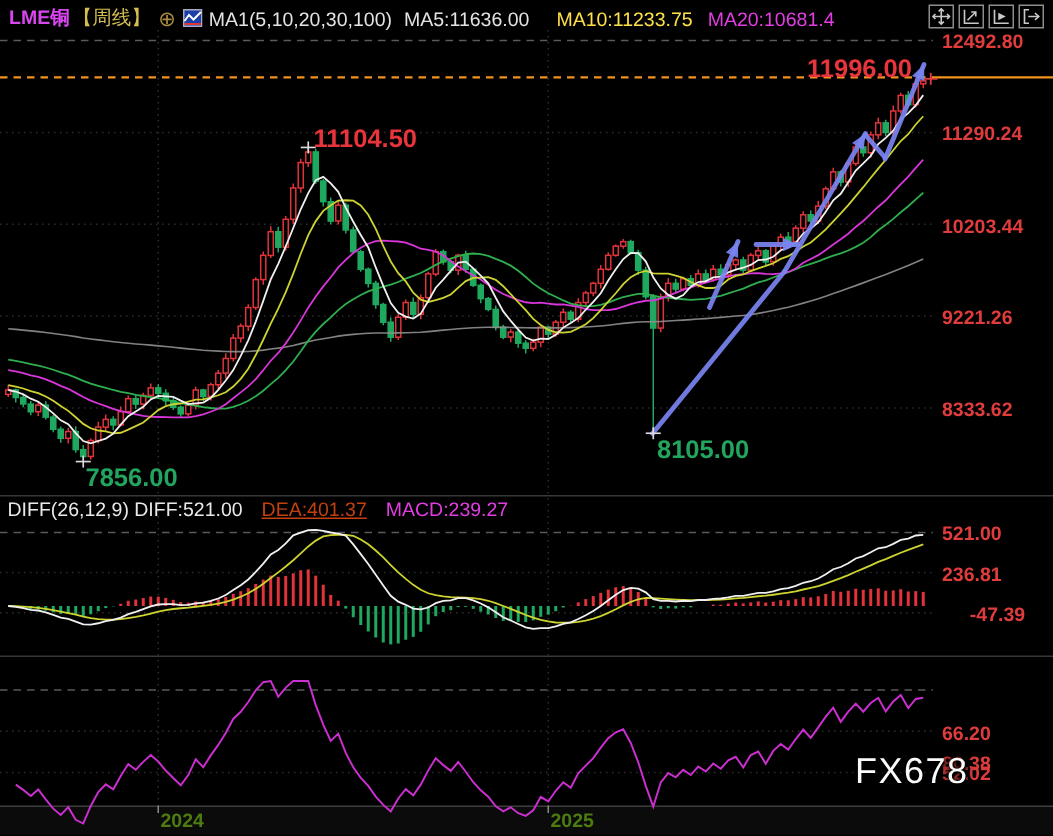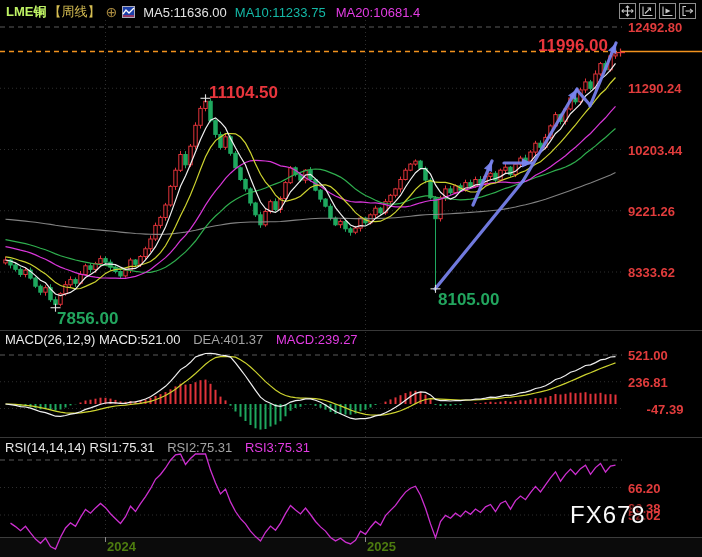--- a/index.html
+++ b/index.html
@@ -4,34 +4,34 @@
 <style>
   html,body{margin:0;padding:0;background:#000;}
   #screen{position:relative;width:702px;height:557px;background:#000;overflow:hidden;
           font-family:"Liberation Sans",sans-serif;}
   #chart-svg{position:absolute;left:0;top:0;z-index:1;}
   #labels{position:absolute;left:0;top:0;width:702px;height:557px;z-index:2;pointer-events:none;}
   .axis-lbl{position:absolute;left:628px;width:74px;font-size:13px;font-weight:bold;color:#e13c3c;}
   
   #header{position:absolute;left:6px;top:3px;z-index:3;display:flex;align-items:center;
           font-size:13px;color:#e3e3e3;white-space:nowrap;}
-  .sym{font-weight:bold;color:#bef264;}
+  .sym{font-weight:bold;color:#d946ef;}
   .period{color:#d5bd52;margin-left:2px;}
   .expand{color:#a8893f;margin:0 5px;font-size:14px;}
   .ma-group{margin-left:4px;color:#e3e3e3;}
   .ma5{margin-left:8px;color:#e3e3e3;}
-  .ma10{margin-left:8px;color:#14b8a6;}
+  .ma10{margin-left:18px;color:#fde047;}
   .ma20{margin-left:10px;color:#e23ce2;}
   #toolbar{position:absolute;right:6px;top:3px;z-index:4;display:flex;gap:3px;}
   .tool-btn{width:17px;height:16px;border:1px solid #8d8d8d;background:#000;display:flex;
             align-items:center;justify-content:center;padding:0;box-sizing:border-box;}
   
   #macd-header{position:absolute;left:5px;top:332px;z-index:3;font-size:13px;white-space:nowrap;}
   #rsi-header{position:absolute;left:5px;top:440px;z-index:3;font-size:13px;white-space:nowrap;}
-  .w{color:#e9e9e9;} .y{color:#a3a3a3;margin-left:9px;} .m{color:#e23ce2;margin-left:9px;}
+  .w{color:#e9e9e9;} .y{color:#c2410c;margin-left:9px;text-decoration:underline;} .m{color:#e23ce2;margin-left:9px;}
   
   .price-tag{position:absolute;font-size:17px;font-weight:bold;z-index:3;}
   .red-tag{color:#e8353c;} .green-tag{color:#22a55e;}
   .lbl-high{left:209px;top:83px;} .lbl-low1{left:57px;top:309px;}
   .lbl-low2{left:438px;top:290px;} .lbl-cur{left:538px;top:36px;}
   
   #time-axis{position:absolute;left:0;top:537px;width:702px;height:20px;background:#0b0b0b;
              border-top:1px solid #3d3d3d;z-index:0;}
   .year-lbl{position:absolute;top:539px;font-size:13px;font-weight:bold;color:#4d7c0f;z-index:2;}
   .year-2024{left:107px;} .year-2025{left:367px;}
@@ -467,20 +467,21 @@
     <span class="sym">LME铜</span>
     <span class="period">【周线】</span>
     <span class="expand">⊕</span>
     <span>
       <svg width="13" height="12" style="display:block">
         <rect x="0.5" y="0.5" width="12" height="11" fill="#1c3faa" stroke="#aab"></rect>
         <polyline points="1,8 4,4 7,7 12,2" fill="none" stroke="#fff" stroke-width="1.3"></polyline>
         <line x1="1" y1="10" x2="12" y2="10" stroke="#e0333a" stroke-width="1.2"></line>
       </svg>
     </span>
+    <span class="ma-group">MA1(5,10,20,30,100)</span>
     <span class="ma5">MA5:11636.00</span>
     <span class="ma10">MA10:11233.75</span>
     <span class="ma20">MA20:10681.4</span>
   </div>
 
   <div id="toolbar">
     <button class="tool-btn" title="">
       <svg width="13" height="12">
           <g stroke="#c8c8c8" stroke-width="1.1" fill="none">
         <line x1="6.5" y1="1" x2="6.5" y2="11"></line>
@@ -532,28 +533,23 @@
       <div class="axis-lbl" style="top: 265px;">8333.62</div>
       <div class="axis-lbl" style="top: 348px;">521.00</div>
       <div class="axis-lbl" style="top: 375px;">236.81</div>
       <div class="axis-lbl" style="top: 402px; text-align: center;">-47.39</div>
       <div class="axis-lbl" style="top: 453px; margin-top: 48px;">80.38</div>
       <div class="axis-lbl" style="top: 481px;">66.20</div>
       <div class="axis-lbl" style="top: 508px;">52.02</div>
     </div>
 
   <div id="macd-header">
-    <span class="w">MACD(26,12,9) MACD:521.00</span>
+    <span class="w">DIFF(26,12,9) DIFF:521.00</span>
     <span class="y">DEA:401.37</span>
     <span class="m">MACD:239.27</span>
   </div>
 
-  <div id="rsi-header">
-    <span class="w">RSI(14,14,14) RSI1:75.31</span>
-    <span class="y">RSI2:75.31</span>
-    <span class="m">RSI3:75.31</span>
-  </div>
 
   <div class="year-lbl year-2024">2024</div>
   <div class="year-lbl year-2025">2025</div>
 
   <div id="watermark">FX678</div>
 </div>
 
 </body></html>

